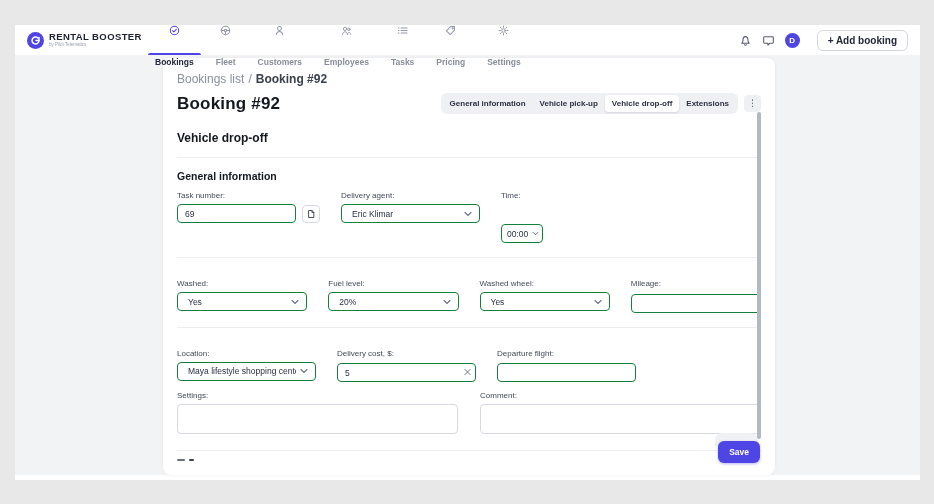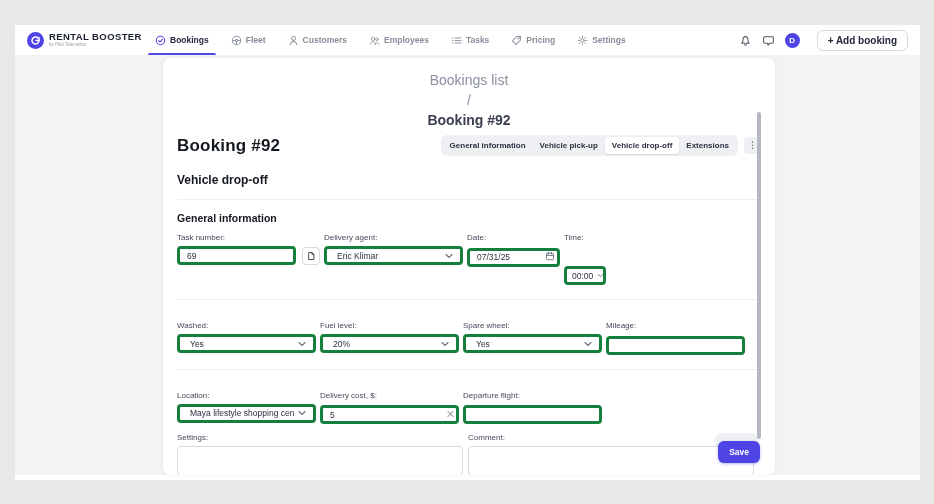--- a/index.html
+++ b/index.html
@@ -23,22 +23,22 @@
   .brand { display:flex; align-items:center; gap:5px; min-width:118px; }
   .brand-logo {
     width:17px; height:17px; border-radius:50%; background:#4f45e4;
     display:flex; align-items:center; justify-content:center; flex:0 0 auto;
   }
   .brand-text { line-height:1; }
   .brand-name { font-size:9.5px; font-weight:bold; letter-spacing:.4px; color:#1c2130; }
   .brand-tagline { font-size:4.5px; color:#9aa0ac; margin-top:1.5px; }
   .nav { display:flex; align-items:stretch; height:100%; margin-left:10px; gap:22px; }
   .nav-item {
-    display:flex; align-items:center; gap:4px; font-size:8.5px; color:#878d99;
-    cursor:pointer; position:relative; font-weight:600;
+    display:flex; align-items:center; gap:21px; font-size:8.5px; color:#878d99;
+    cursor:pointer; position:relative; font-weight:600;flex-direction:column;
   }
   .nav-item svg { stroke:#9298a4; }
   .nav-item.active { color:#23283a; }
   .nav-item.active svg { stroke:#4f45e4; }
   .nav-item.active::after {
     content:""; position:absolute; left:-7px; right:-7px; bottom:0; height:2px;
     background:#4f45e4; border-radius:2px 2px 0 0;
   }
   .header-right { margin-left:auto; display:flex; align-items:center; gap:9px; }
   .icon-ghost { width:14px; height:14px; display:flex; align-items:center; justify-content:center; cursor:pointer; }
@@ -57,21 +57,21 @@
   .app-body {
     position:absolute; top:30px; left:0; right:0; bottom:5px;
     background:#f1f3f5;
   }
   .card {
     position:absolute; left:148px; top:3px; width:612px; bottom:0;
     background:#fff; border-radius:8px 8px 8px 8px;
     box-shadow:0 0 4px rgba(30,35,60,.05);
     padding:14px 14px 0 14px; overflow:hidden;
   }
-  .breadcrumb { font-size:14px; color:#8a90a0; display:flex; gap:4px; align-items:center;flex-direction:column; }
+  .breadcrumb { font-size:12px; color:#8a90a0; display:flex; gap:4px; align-items:center; }
   .breadcrumb .crumb-link { cursor:pointer; }
   .breadcrumb .crumb-current { color:#3a404e; font-weight:600; }
   .title-row { display:flex; align-items:center; margin-top:7px; }
   .page-title { font-size:17px; font-weight:bold; color:#14181f; letter-spacing:.2px; }
   .tabs-wrap { margin-left:auto; display:flex; align-items:center; gap:6px; }
   .tabs { background:#eef0f3; border-radius:6px; padding:2px; display:flex; }
   .tab {
     font-size:8px; font-weight:600; color:#2c3140; padding:4px 7px; border-radius:4px;
     cursor:pointer; white-space:nowrap;
   }
@@ -81,26 +81,26 @@
     display:flex; align-items:center; justify-content:center; cursor:pointer;
     font-size:9px; color:#3a404e; line-height:1;
   }
   .panel-heading {
     font-size:12px; font-weight:bold; color:#14181f; margin-top:17px;
     padding-bottom:12px; border-bottom:1px solid #eceef1;
   }
   .section { padding-top:12px; }
   .section + .section { border-top:1px solid #eceef1; margin-top:14px; }
   .section-heading { font-size:10.5px; font-weight:bold; color:#14181f; }
-  .row { display:flex; gap:4px; margin-top:9px; }
+  .row { display:flex; gap:21px; margin-top:9px; }
   .col { width:139px; }
   .col-wide { width:286px; }
   .field-label { font-size:8px; color:#434a57; margin-bottom:4px; display:block; }
   .control, .select {
-    height:19px; width:100%; border:3px solid #15803d; border-radius:4px;
+    height:19px; width:100%; border:1px solid #15803d; border-radius:4px;
     font-size:8.5px; color:#2a3040; background:#fff; padding:0 7px;
     font-family:"Liberation Sans", sans-serif; outline:none;
   }
   .select {
     display:flex; align-items:center; justify-content:space-between; cursor:pointer;padding-left:10px;
   }
   .select .chev { flex:0 0 auto; margin-left:4px; }
   .input-wrap { position:relative; }
   .input-wrap .trail-ic {
     position:absolute; right:5px; top:50%; transform:translateY(-50%);
@@ -284,32 +284,20 @@
             <label class="field-label">Delivery agent:</label>
             <div class="select">
               <span>Eric Klimar</span>
               <span class="chev">
                 <svg width="8" height="6" viewBox="0 0 8 6" fill="none" stroke="#6a7080" stroke-width="1.1" stroke-linecap="round">
                     <path d="M1 1.5l3 3 3-3"></path>
                   </svg>
               </span>
             </div>
           </div>
-          <div class="col" style="width:93px;">
-            <label class="field-label">Date:</label>
-            <div class="input-wrap">
-              <input class="control" value="07/31/25" style="">
-              <span class="trail-ic">
-                <svg width="10" height="10" viewBox="0 0 12 12" fill="none" stroke="#6a7080" stroke-width="1.05" stroke-linecap="round">
-                  <rect x="1.8" y="2.8" width="8.4" height="7.6" rx="1"></rect>
-                    <path d="M1.8 5.4h8.4M4.2 1.6v2M7.8 1.6v2"></path>
-                </svg>
-              </span>
-            </div>
-          </div>
           <div class="col" style="width:42px;">
             <label class="field-label">Time:</label>
             <div class="select" style="padding:0 21px 0 5px;margin-top:24px;">
               <span>00:00</span>
               <span class="chev">
                 <svg width="7" height="5" viewBox="0 0 8 6" fill="none" stroke="#6a7080" stroke-width="1.1" stroke-linecap="round">
                     <path d="M1 1.5l3 3 3-3"></path>
                   </svg>
               </span>
             </div>
@@ -335,21 +323,21 @@
             <div class="select">
               <span>20%</span>
               <span class="chev">
                 <svg width="8" height="6" viewBox="0 0 8 6" fill="none" stroke="#6a7080" stroke-width="1.1" stroke-linecap="round">
                     <path d="M1 1.5l3 3 3-3"></path>
                   </svg>
               </span>
             </div>
           </div>
           <div class="col">
-            <label class="field-label">Spare wheel:</label>
+            <label class="field-label">Washed wheel:</label>
             <div class="select">
               <span>Yes</span>
               <span class="chev">
                 <svg width="8" height="6" viewBox="0 0 8 6" fill="none" stroke="#6a7080" stroke-width="1.1" stroke-linecap="round">
                     <path d="M1 1.5l3 3 3-3"></path>
                   </svg>
               </span>
             </div>
           </div>
           <div class="col">

